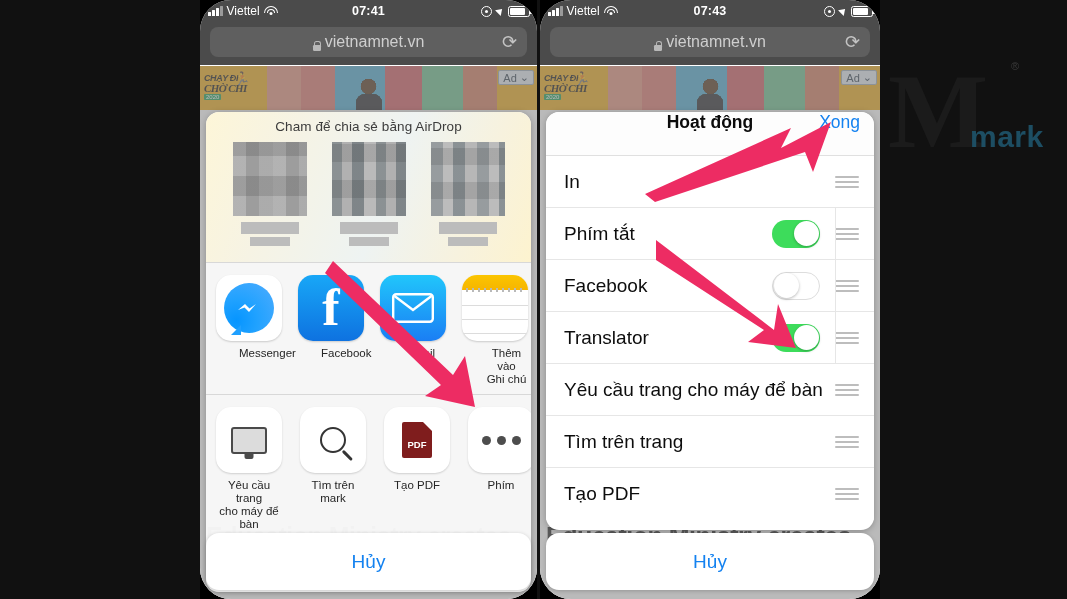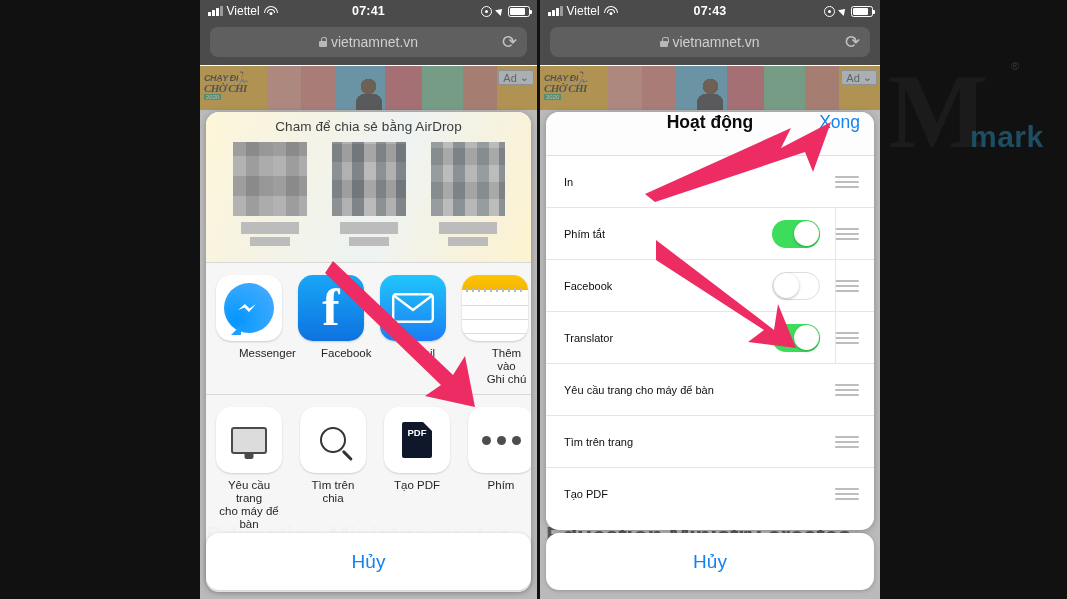--- a/index.html
+++ b/index.html
@@ -6,21 +6,21 @@
   html,body{ width:1067px; height:599px; overflow:hidden; background:#0d0d0d; }
   body{ font-family:"Liberation Sans", sans-serif; }
 
   .stage{ position:relative; width:1067px; height:599px; background:#111111; }
 
   
   .phone{ position:absolute; top:0; height:599px; background:#000; overflow:hidden; }
   #phone-left{ left:200px; width:337px; }
   #phone-right{ left:540px; width:340px; }
 
-  .screen{ position:absolute; inset:0; background:#ffffff; overflow:hidden; }
+  .screen{ position:absolute; inset:0; background:#ffffff; overflow:hidden;border-radius:31px; }
 
   
   .statusbar{ height:22px; background:#4b4b4b; color:#fff; display:flex; align-items:center;
               position:relative; font-size:12px; font-weight:bold; }
   .sb-left{ position:absolute; left:8px; display:flex; align-items:center; gap:4px; }
   .sb-center{ position:absolute; left:0; right:0; text-align:center; font-size:12.5px; letter-spacing:0.2px;}
   .sb-right{ position:absolute; right:7px; display:flex; align-items:center; gap:5px; }
   .bars{ display:flex; align-items:flex-end; gap:1.5px; height:10px; }
   .bars i{ display:block; width:2.5px; background:#fff; border-radius:0.5px; }
   .bars i:nth-child(1){height:4px} .bars i:nth-child(2){height:6px}
@@ -37,21 +37,21 @@
   .loc{ width:0;height:0; border-left:6px solid #fff; border-top:4px solid transparent;
         border-bottom:4px solid transparent; transform:rotate(-45deg); }
   .batt{ width:22px; height:11px; border:1.3px solid #fff; border-radius:2.5px; position:relative; padding:1px;}
   .batt:after{content:"";position:absolute; right:-3px; top:3.5px; width:1.8px; height:4px; background:#fff; border-radius:0 1px 1px 0;}
   .batt i{ display:block; height:100%; width:82%; background:#fff; border-radius:1px; }
 
   
   .urlbar-wrap{ background:#4b4b4b; padding:5px 10px 8px; }
   .urlbar{ height:30px; background:#5f5f5f; border-radius:8px; display:flex; align-items:center;
            justify-content:center; position:relative; }
-  .url-text{ color:#cfcfcf; font-size:14px; display:flex; align-items:center; gap:4px;}
+  .url-text{ color:#cfcfcf; font-size:16px; display:flex; align-items:flex-end; gap:4px;}
   .lockicon{ width:8px;height:10px; position:relative; display:inline-block; }
   .lockicon:before{content:"";position:absolute;left:0;bottom:0;width:8px;height:6px;background:#b8b8b8;border-radius:1.3px;}
   .lockicon:after{content:"";position:absolute;left:1.8px;top:0;width:4.4px;height:5px;border:1.3px solid #b8b8b8;border-bottom:none;border-radius:2.5px 2.5px 0 0;}
   .reload{ position:absolute; right:10px; color:#c4c4c4; font-size:18px; line-height:1; }
 
   
   .ad{ height:44px; position:relative; display:flex; overflow:hidden; }
   .ad .cell{ flex:1; }
   .ad .logo{ position:absolute; left:4px; top:4px; width:58px; height:34px;
              display:flex; flex-direction:column; justify-content:center; }
@@ -116,36 +116,36 @@
   .act{ width:66px; text-align:center; flex:none; }
   .act .ic{ width:66px;height:66px;border-radius:15px;background:#fff;box-shadow:0 1px 2px rgba(0,0,0,0.16);
             display:flex;align-items:center;justify-content:center;}
   .act .nm{ font-size:11.5px;color:#262626;margin-top:6px;line-height:13px;}
   .monitor{ width:36px;height:27px;border:2.3px solid #4a4a4a;border-radius:3px;position:relative;background:#dcdcdc;}
   .monitor:after{content:"";position:absolute;left:50%;bottom:-7px;transform:translateX(-50%);
                  width:9px;height:5px;background:#4a4a4a;border-radius:0 0 2px 2px;}
   .mag{ width:26px;height:26px;border:2.6px solid #343434;border-radius:50%;position:relative;}
   .mag:after{content:"";position:absolute;right:-10px;bottom:-6px;width:13px;height:2.6px;background:#343434;
              transform:rotate(45deg);border-radius:2px;}
-  .pdf{ width:30px;height:36px;background:#0f172a;border-radius:2px;position:relative;
-        display:flex;align-items:flex-end;justify-content:center;color:#fff;font-size:9.5px;font-weight:bold;padding-bottom:20px;}
+  .pdf{ width:30px;height:36px;background:#7f1d1d;border-radius:2px;position:relative;
+        display:flex;align-items:flex-end;justify-content:center;color:#fff;font-size:9.5px;font-weight:bold;padding-bottom:8px;}
   .pdf:before{content:"";position:absolute;right:0;top:0;border-width:0 9px 9px 0;border-style:solid;border-color:#fff #fff transparent transparent;}
   .dots{ display:flex; gap:6px; }
   .dots i{ width:9px;height:9px;border-radius:50%;background:#4d4d4d; display:block;}
 
   
   #activity-sheet{ top:112px; height:418px; background:#fff; }
   .act-header{ height:44px; position:relative; display:flex; align-items:flex-start; justify-content:center;
                border-bottom:1px solid #e0e0e0; background:#fdfdfd;}
   .act-title{ font-size:17.5px; font-weight:bold; color:#0b0b0b; }
   .act-done{ position:absolute; right:14px; font-size:17.5px; color:#1482f0; }
   .row{ height:52px; display:flex; align-items:center; padding-left:18px; padding-right:10px;
         border-bottom:1px solid #e6e6e6; position:relative; background:#fff; }
   .row:last-child{ border-bottom:none; }
-  .row .lbl{ font-size:11px; color:#0d0d0d; flex:1; }
+  .row .lbl{ font-size:19px; color:#0d0d0d; flex:1; }
   .toggle{ width:48px;height:28px;border-radius:14px;position:relative;flex:none;margin-right:14px; }
   .toggle.on{ background:#3ddc5b; }
   .toggle.off{ background:#fff; border:1px solid #dddddd; }
   .toggle .knob{ position:absolute;top:1.5px;width:25px;height:25px;border-radius:50%;background:#fff;
                  box-shadow:0 1px 3px rgba(0,0,0,0.28); }
   .toggle.on .knob{ right:1.5px; }
   .toggle.off .knob{ left:0.5px; top:0.5px; }
   .grip{ width:26px; flex:none; display:flex; flex-direction:column; gap:3px; align-items:center; margin-right:4px;}
   .grip i{ display:block; width:24px; height:2px; background:#bdbdbd; border-radius:1px; }
   .vdiv{ position:absolute; right:38px; top:0; bottom:0; width:1px; background:#e6e6e6; }
@@ -342,21 +342,21 @@
                 <div class="monitor"></div>
               </div>
             <div class="nm" style="white-space:pre-line">Yêu cầu trang
 cho máy để bàn</div>
           </div>
           <div class="act">
             <div class="ic">
                 <div class="mag"></div>
               </div>
             <div class="nm" style="white-space:pre-line">Tìm trên
-chia</div>
+mark</div>
           </div>
           <div class="act">
             <div class="ic">
                 <div class="pdf">PDF</div>
               </div>
             <div class="nm" style="white-space:pre-line">Tạo PDF</div>
           </div>
           <div class="act">
             <div class="ic">
                 <div class="dots">

